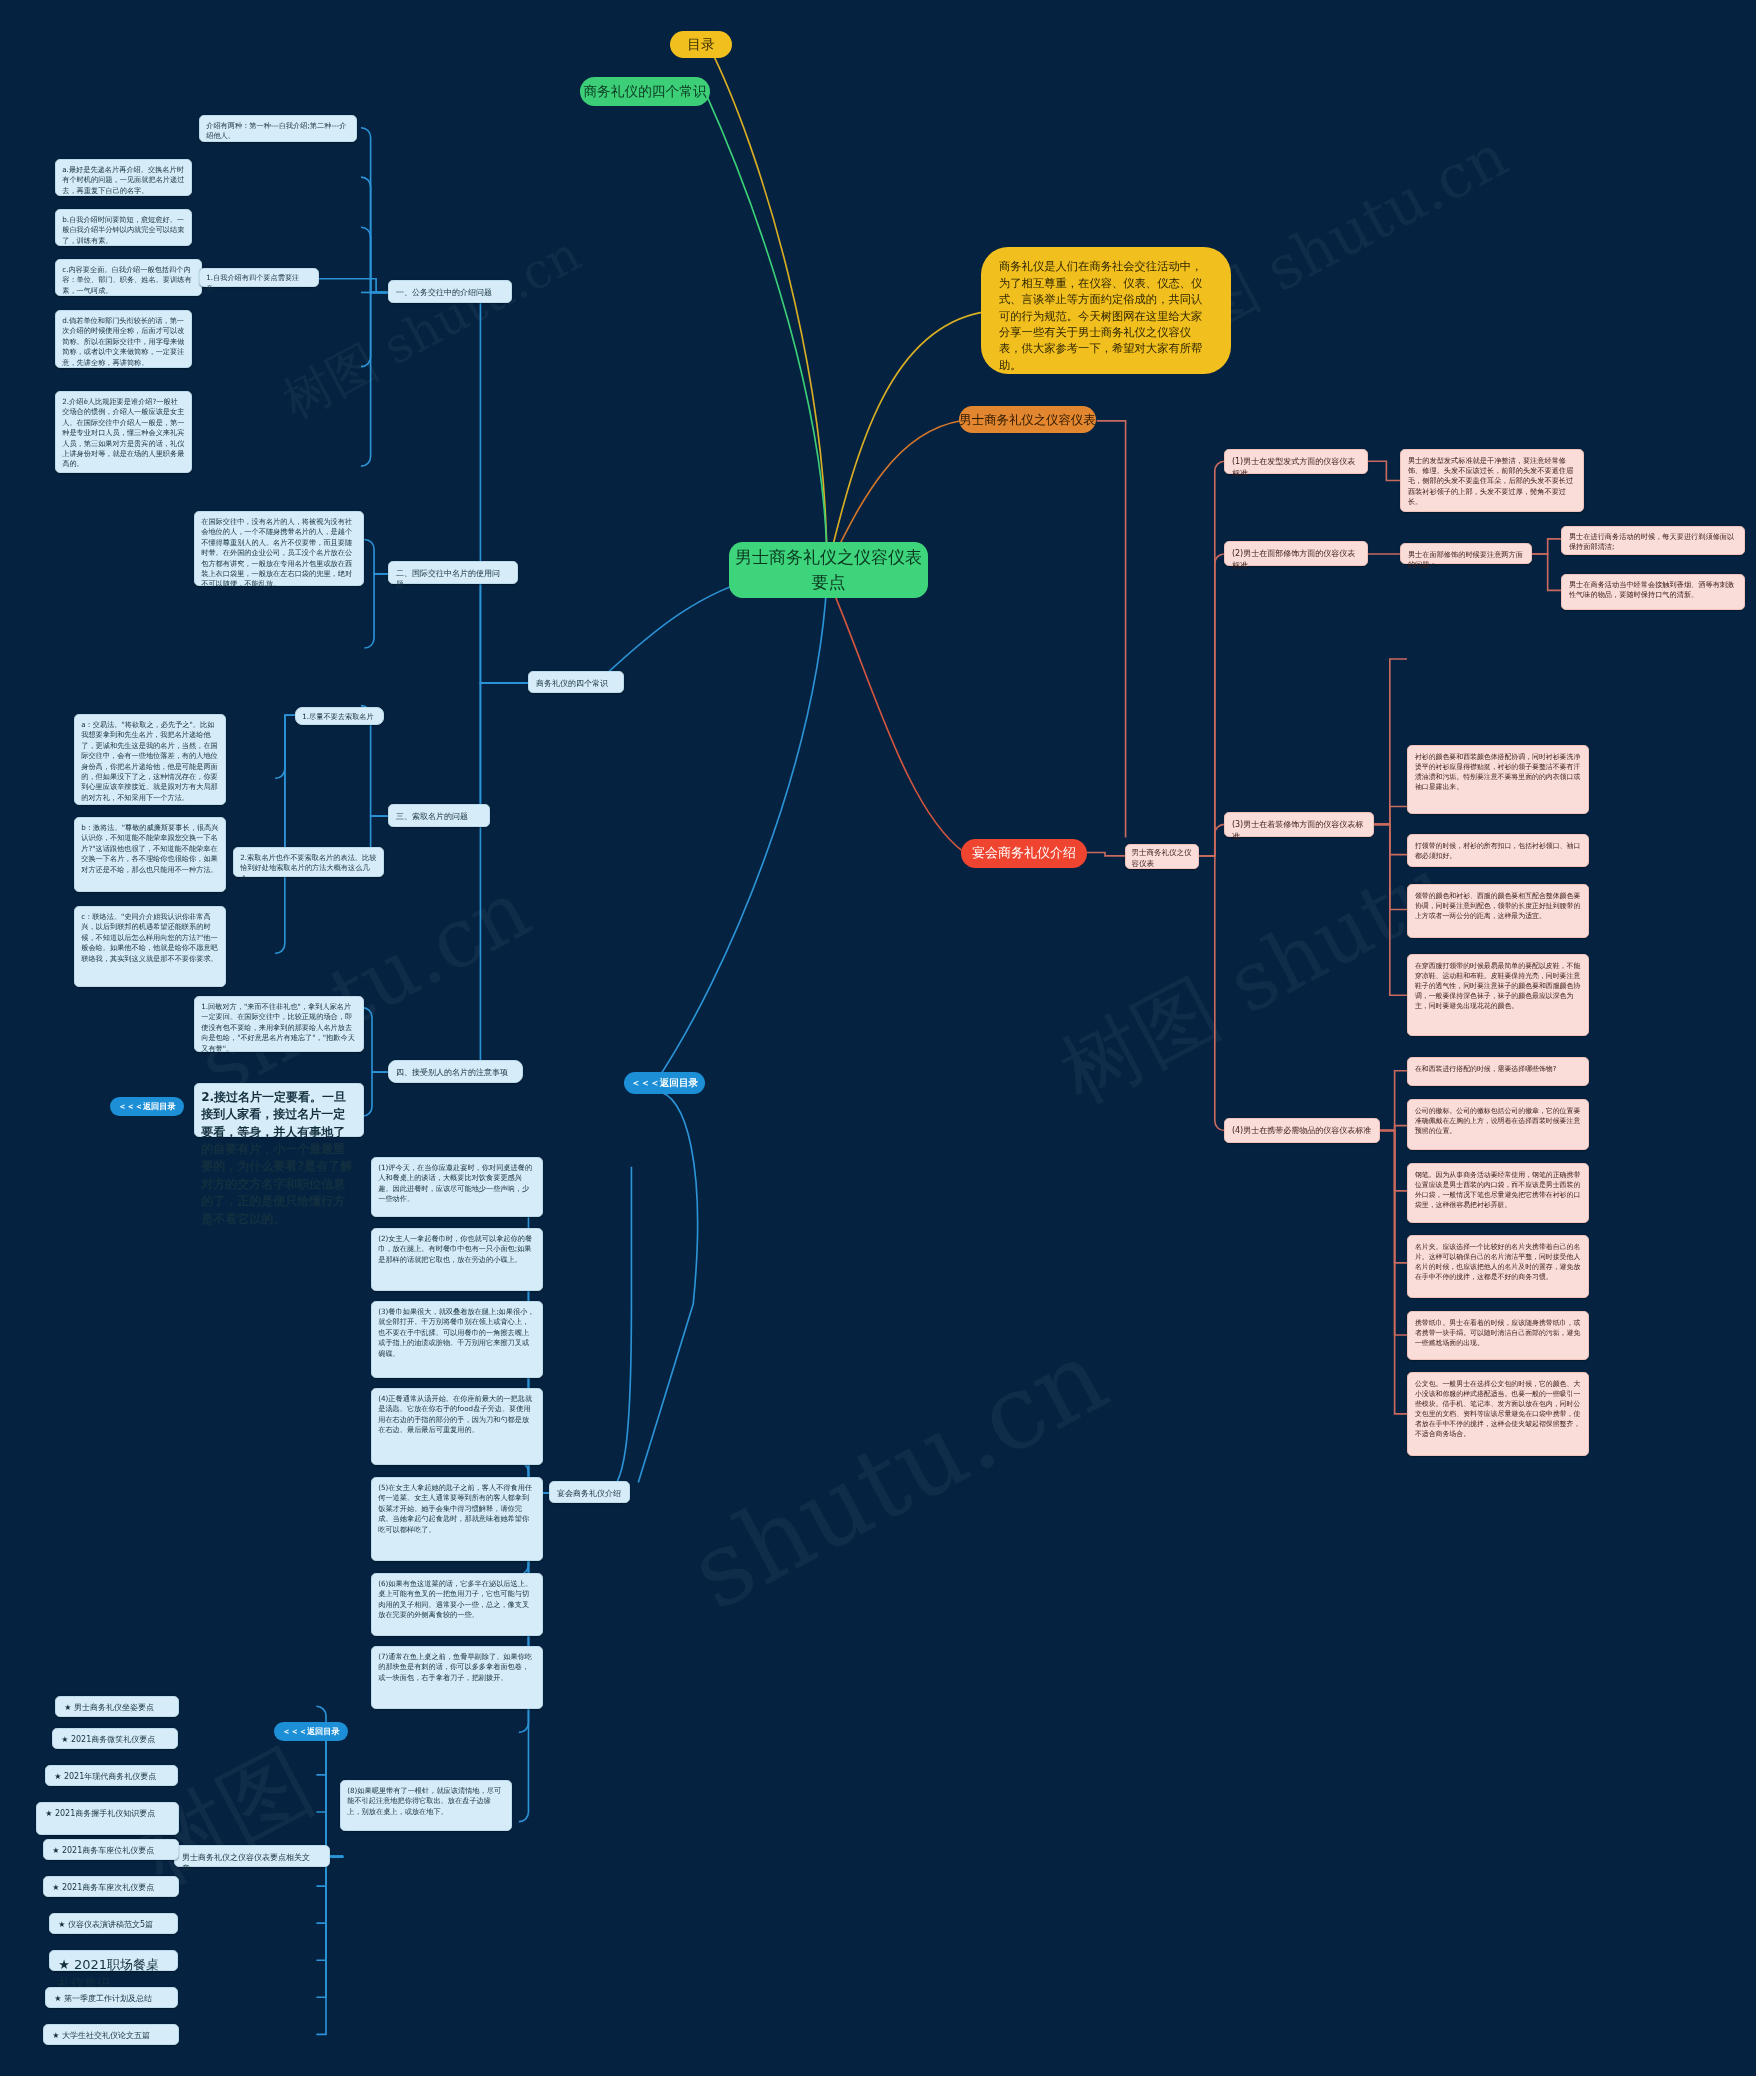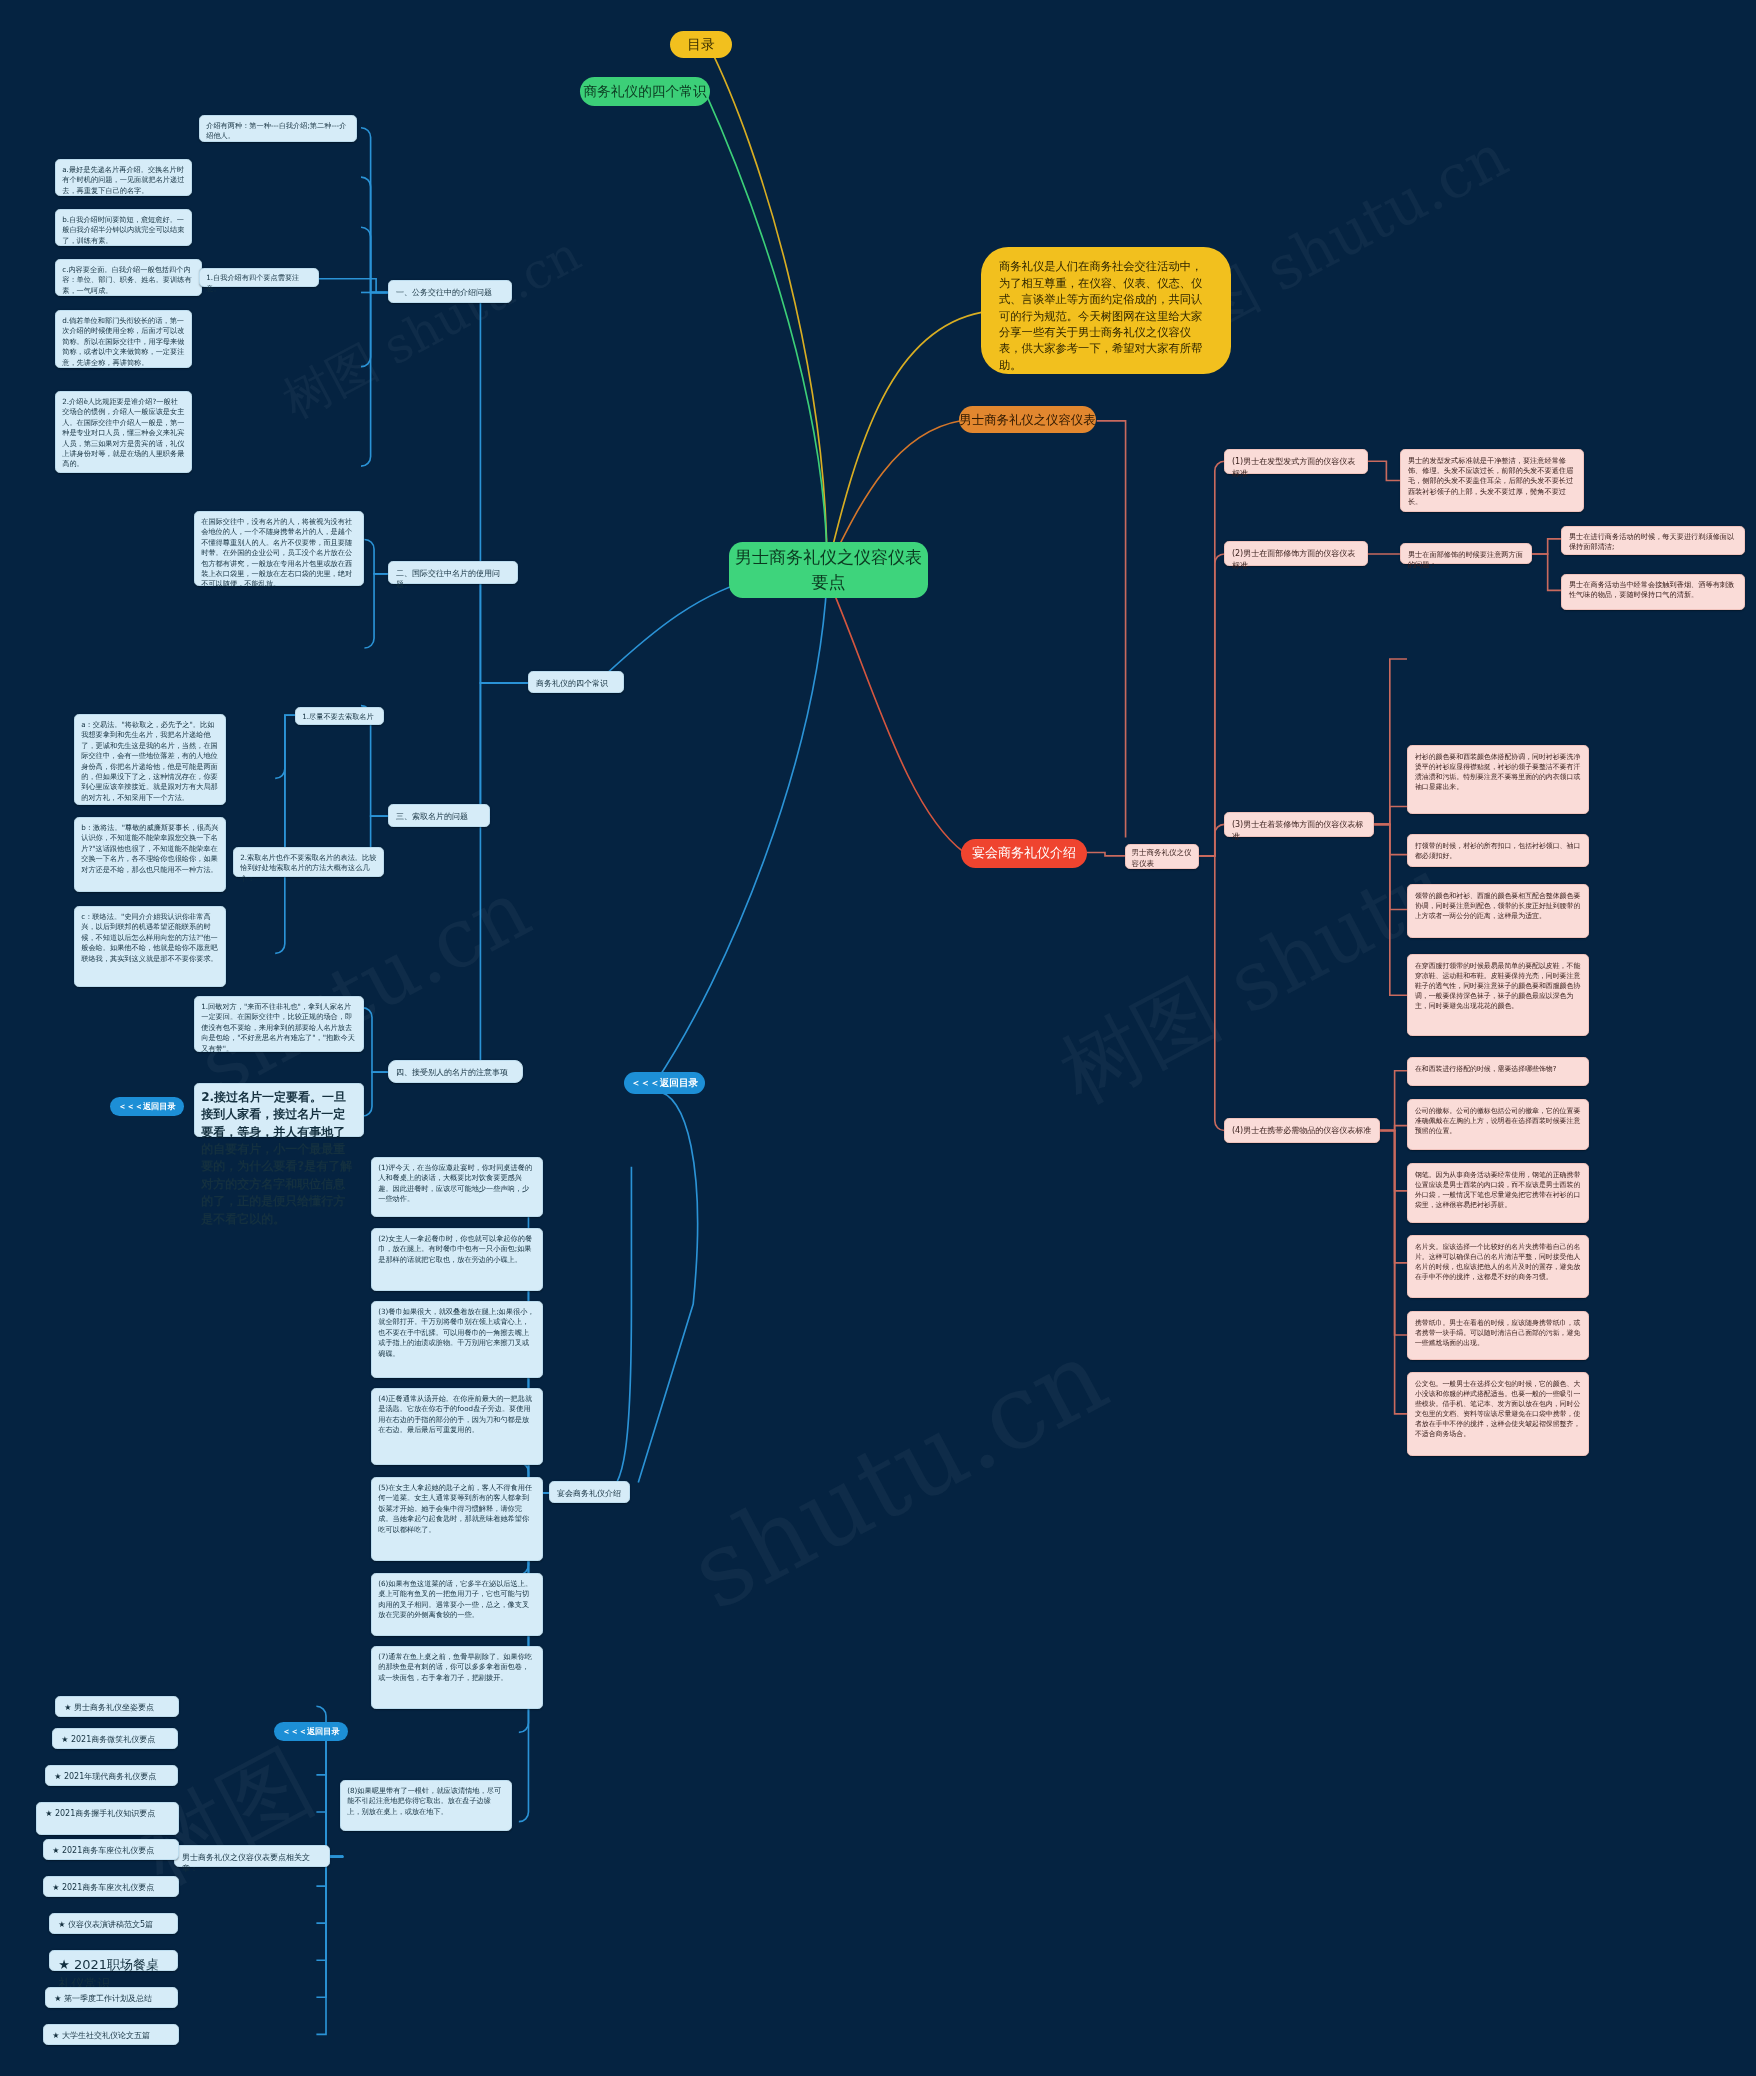--- a/index.html
+++ b/index.html
@@ -221,21 +221,21 @@
 
   <div class="node blue" style="left:55px;top:310px;width:137px;height:58px;font-size:7.2px;padding:4.8px 6.2px;">d.倘若单位和部门头衔较长的话，第一次介绍的时候使用全称，后面才可以改简称。所以在国际交往中，用字母来做简称，或者以中文来做简称，一定要注意，先讲全称，再讲简称。</div>
 
   <div class="node blue" style="left:55px;top:391px;width:137px;height:82px;font-size:7.2px;padding:4.8px 6.2px;">2.介绍ѐ人比规距要是谁介绍?一般社交场合的惯例，介绍人一般应该是女主人。在国际交往中介绍人一般是，第一种是专业对口人员，懂三种会义来礼宾人员，第三如果对方是贵宾的话，礼仪上讲身份对等，就是在场的人里职务最高的。</div>
 
   <div class="node blue" style="left:199px;top:268px;width:120px;height:19px;font-size:7.2px;padding:4.1px 6.2px;">1.自我介绍有四个要点需要注意。</div>
 
   <div class="node blue" style="left:194px;top:511px;width:170px;height:75px;font-size:7.2px;padding:4.8px 6.2px;">在国际交往中，没有名片的人，将被视为没有社会地位的人，一个不随身携带名片的人，是越个不懂得尊重别人的人。名片不仅要带，而且要随时带。在外国的企业公司，员工没个名片放在公包方都有讲究，一般放在专用名片包里或放在西装上衣口袋里，一般放在左右口袋的兜里，绝对不可以随便，不能乱放。</div>
 
 
-  <div class="node blue" style="left:295px;top:707px;width:89px;height:18px;font-size:7.2px;padding:4.1px 6.2px;">1.尽量不要去索取名片</div>
+  <div class="node blue" style="left:295px;top:707px;width:89px;height:18px;font-size:7.2px;padding:4.1px 6.2px;border-radius:7px;">1.尽量不要去索取名片</div>
 
   <div class="node blue" style="left:233px;top:847px;width:151px;height:30px;font-size:7.2px;padding:4.8px 6.2px;">2.索取名片也作不要索取名片的表法。比较恰到好处地索取名片的方法大概有这么几个：</div>
 
   <div class="node blue" style="left:74px;top:714px;width:152px;height:91px;font-size:7.2px;padding:4.8px 6.2px;">a：交易法。"将欲取之，必先予之"。比如我想要拿到和先生名片，我把名片递给他了，更诚和先生这是我的名片，当然，在国际交往中，会有一些地位落差，有的人地位身份高，你把名片递给他，他是可能是两面的，但如果没下了之，这种情况存在，你要到心里应该辛辣接近。就是跟对方有大局那的对方礼，不知采用下一个方法。</div>
 
   <div class="node blue" style="left:74px;top:817px;width:152px;height:75px;font-size:7.2px;padding:4.8px 6.2px;">b：激将法。"尊敬的威廉斯要事长，很高兴认识你，不知道能不能荣幸跟您交换一下名片?"这话跟他也很了，不知道能不能荣幸在交换一下名片，各不理给你也很给你，如果对方还是不给，那么也只能用不一种方法。</div>
 
   <div class="node blue" style="left:74px;top:906px;width:152px;height:81px;font-size:7.2px;padding:4.8px 6.2px;">c：联络法。"史同介介姐我认识你非常高兴，以后到联邦的机遇希望还能联系的时候，不知道以后怎么样用向您的方法?"他一般会给。如果他不给，他就是给你不愿意吧联络我，其实到这义就是那不不要你要求。</div>
 
   <div class="node blue" style="left:194px;top:996px;width:170px;height:56px;font-size:7.2px;padding:4.8px 6.2px;">1.回敬对方，"来而不往非礼也"，拿到人家名片一定要回。在国际交往中，比较正规的场合，即使没有包不要给，来用拿到的那要给人名片放去向是包给，"不好意思名片有难忘了"，"抱歉今天又有带"。</div>

